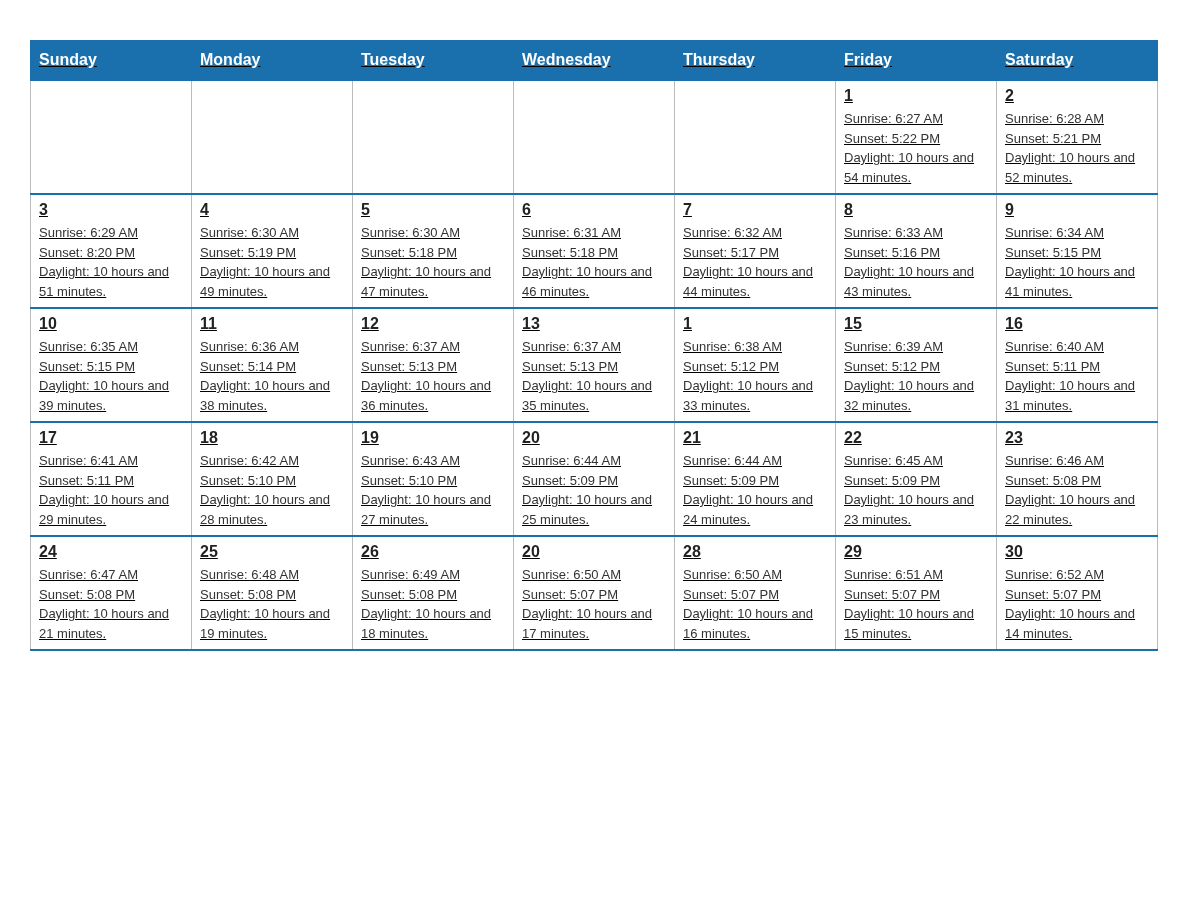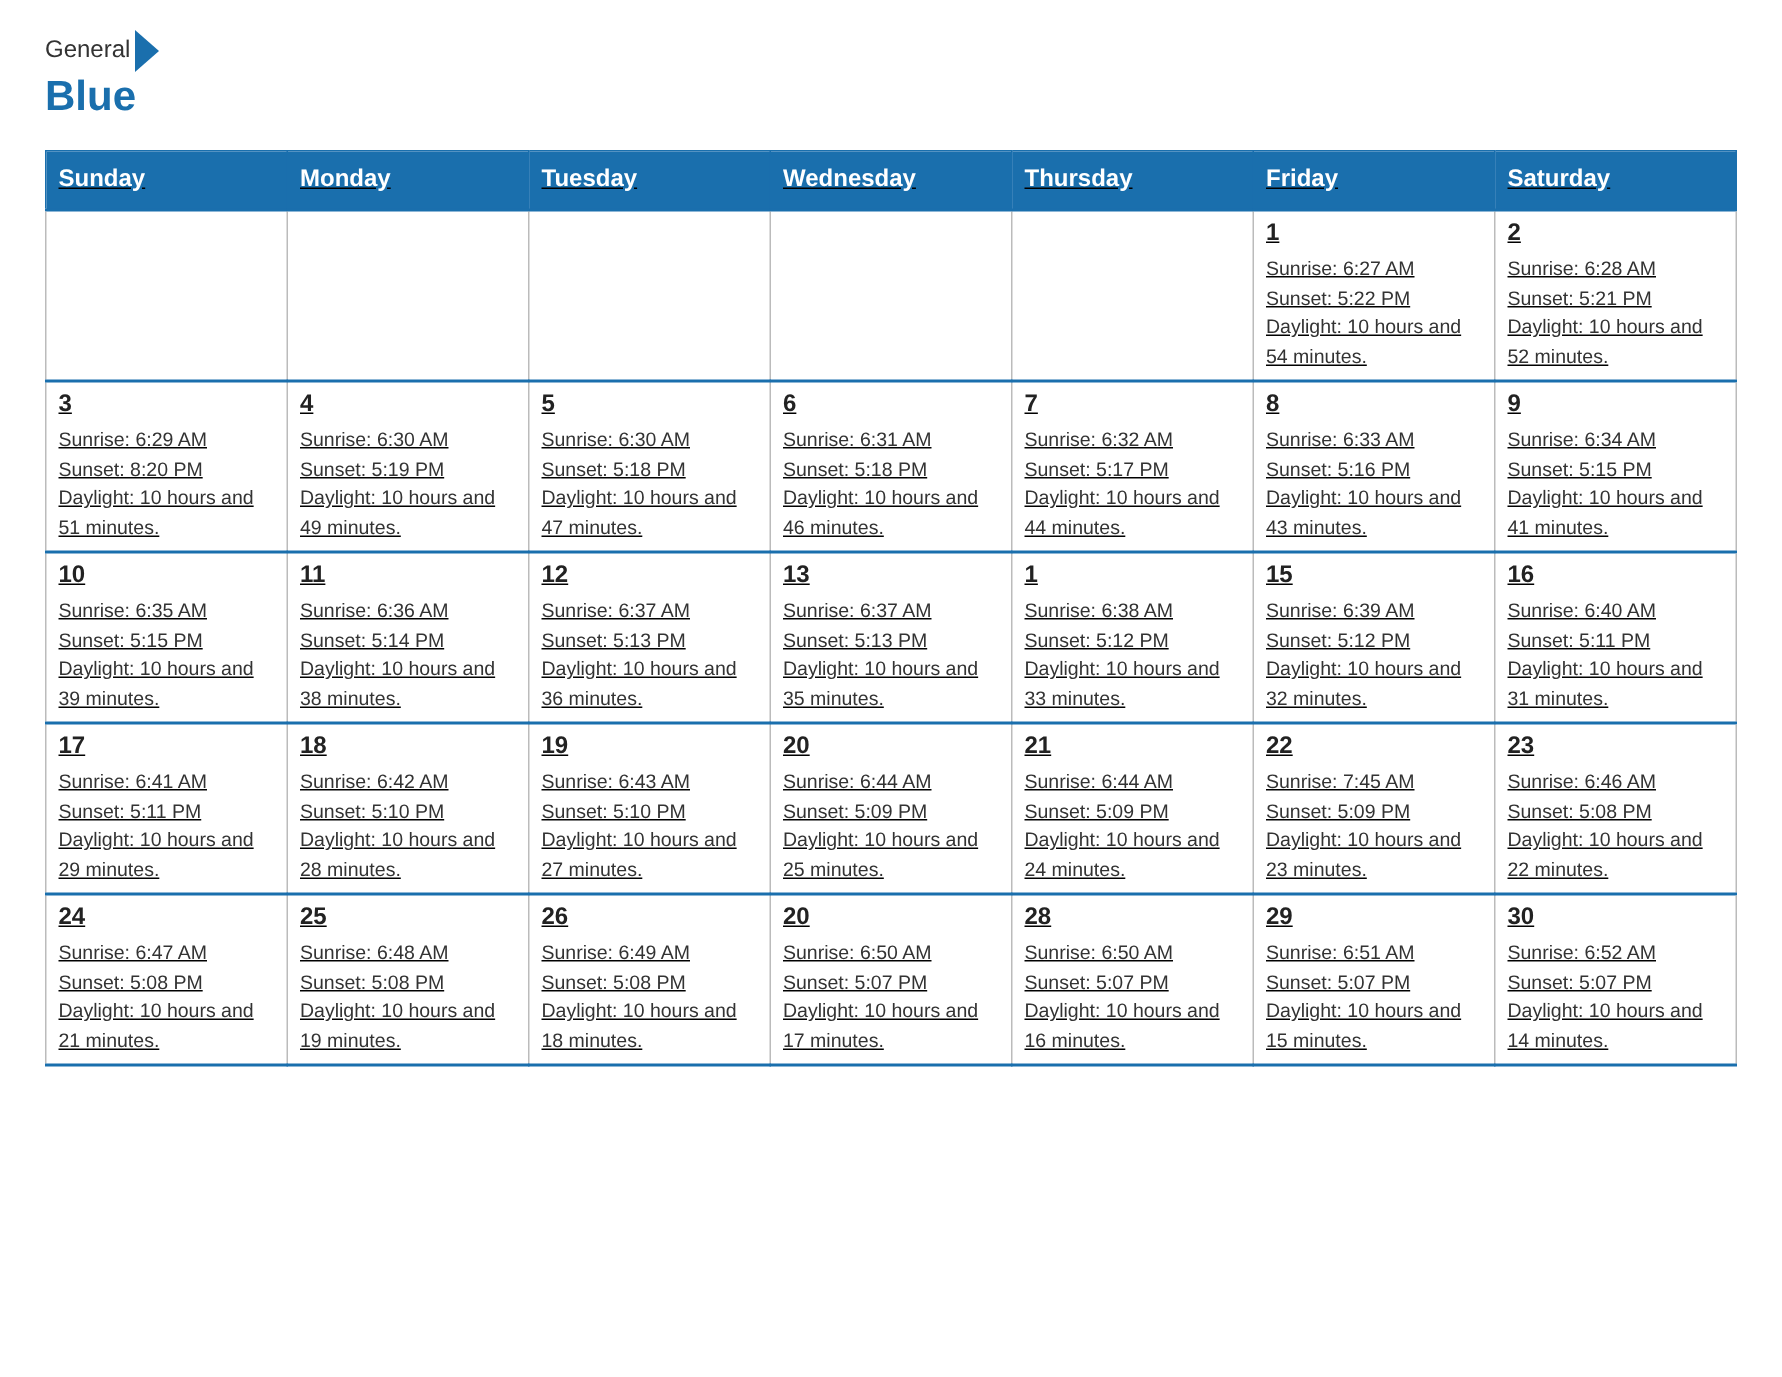--- a/index.html
+++ b/index.html
@@ -83,29 +83,20 @@
     .logo-blue-line {
       color: #1a6fad;
       font-size: 28px;
       font-weight: bold;
     }
   </style>
 </head>
 <body>
 
 <div class="header">
-  <div class="logo-wrapper">
-    <div class="logo-row">
-      <span class="logo-general">General</span>
-      <span style="display:inline-block;width:0;height:0;border-left:16px solid #1a6fad;border-top:14px solid transparent;border-bottom:14px solid transparent;margin-left:3px;"></span>
-    </div>
-    <div>
-      <span class="logo-blue-line">Blue</span>
-    </div>
-  </div>
 </div>
 
 <table class="calendar">
   <thead>
     <tr>
     <th>Sunday</th>
         <th>Monday</th>
         <th>Tuesday</th>
         <th>Wednesday</th>
         <th>Thursday</th>
@@ -247,21 +238,21 @@
 Daylight: 10 hours and 25 minutes.</div>
         </td>
         <td>
           <div class="day-number">21</div>
           <div class="day-info" style="white-space: pre-line;">Sunrise: 6:44 AM
 Sunset: 5:09 PM
 Daylight: 10 hours and 24 minutes.</div>
         </td>
         <td>
           <div class="day-number">22</div>
-          <div class="day-info" style="white-space: pre-line;">Sunrise: 7:45 AM
+          <div class="day-info" style="white-space: pre-line;">Sunrise: 6:45 AM
 Sunset: 5:09 PM
 Daylight: 10 hours and 23 minutes.</div>
         </td>
         <td>
           <div class="day-number">23</div>
           <div class="day-info" style="white-space: pre-line;">Sunrise: 6:46 AM
 Sunset: 5:08 PM
 Daylight: 10 hours and 22 minutes.</div>
         </td>
       </tr>

